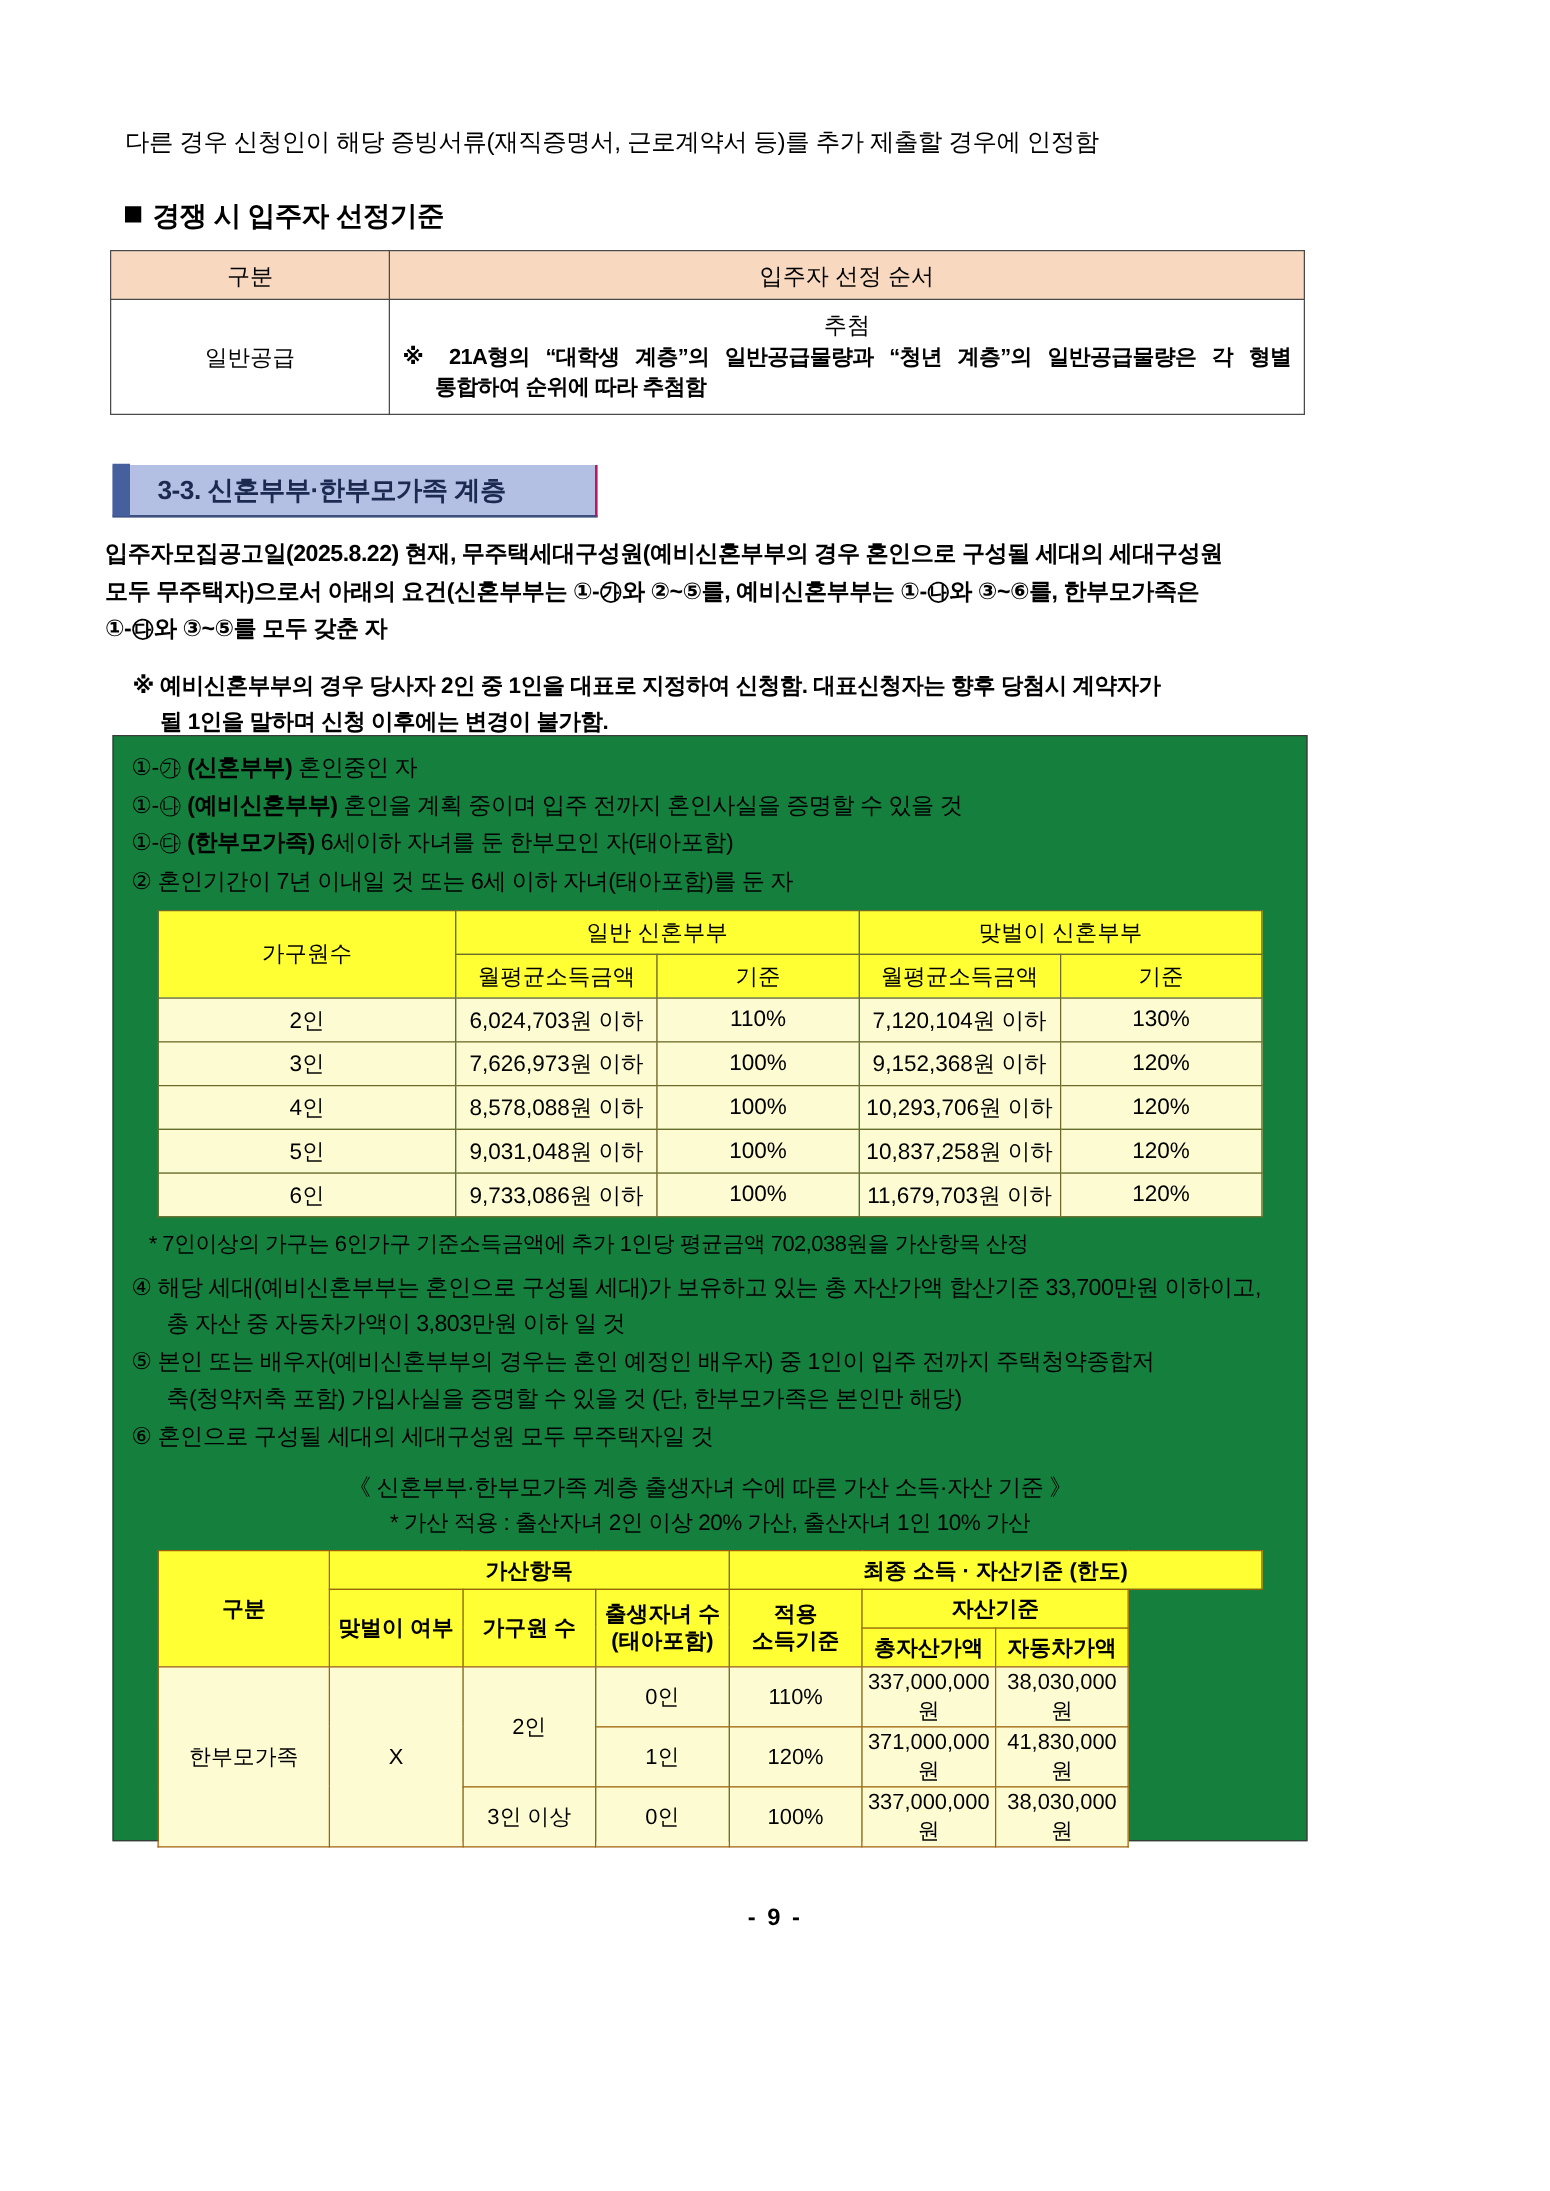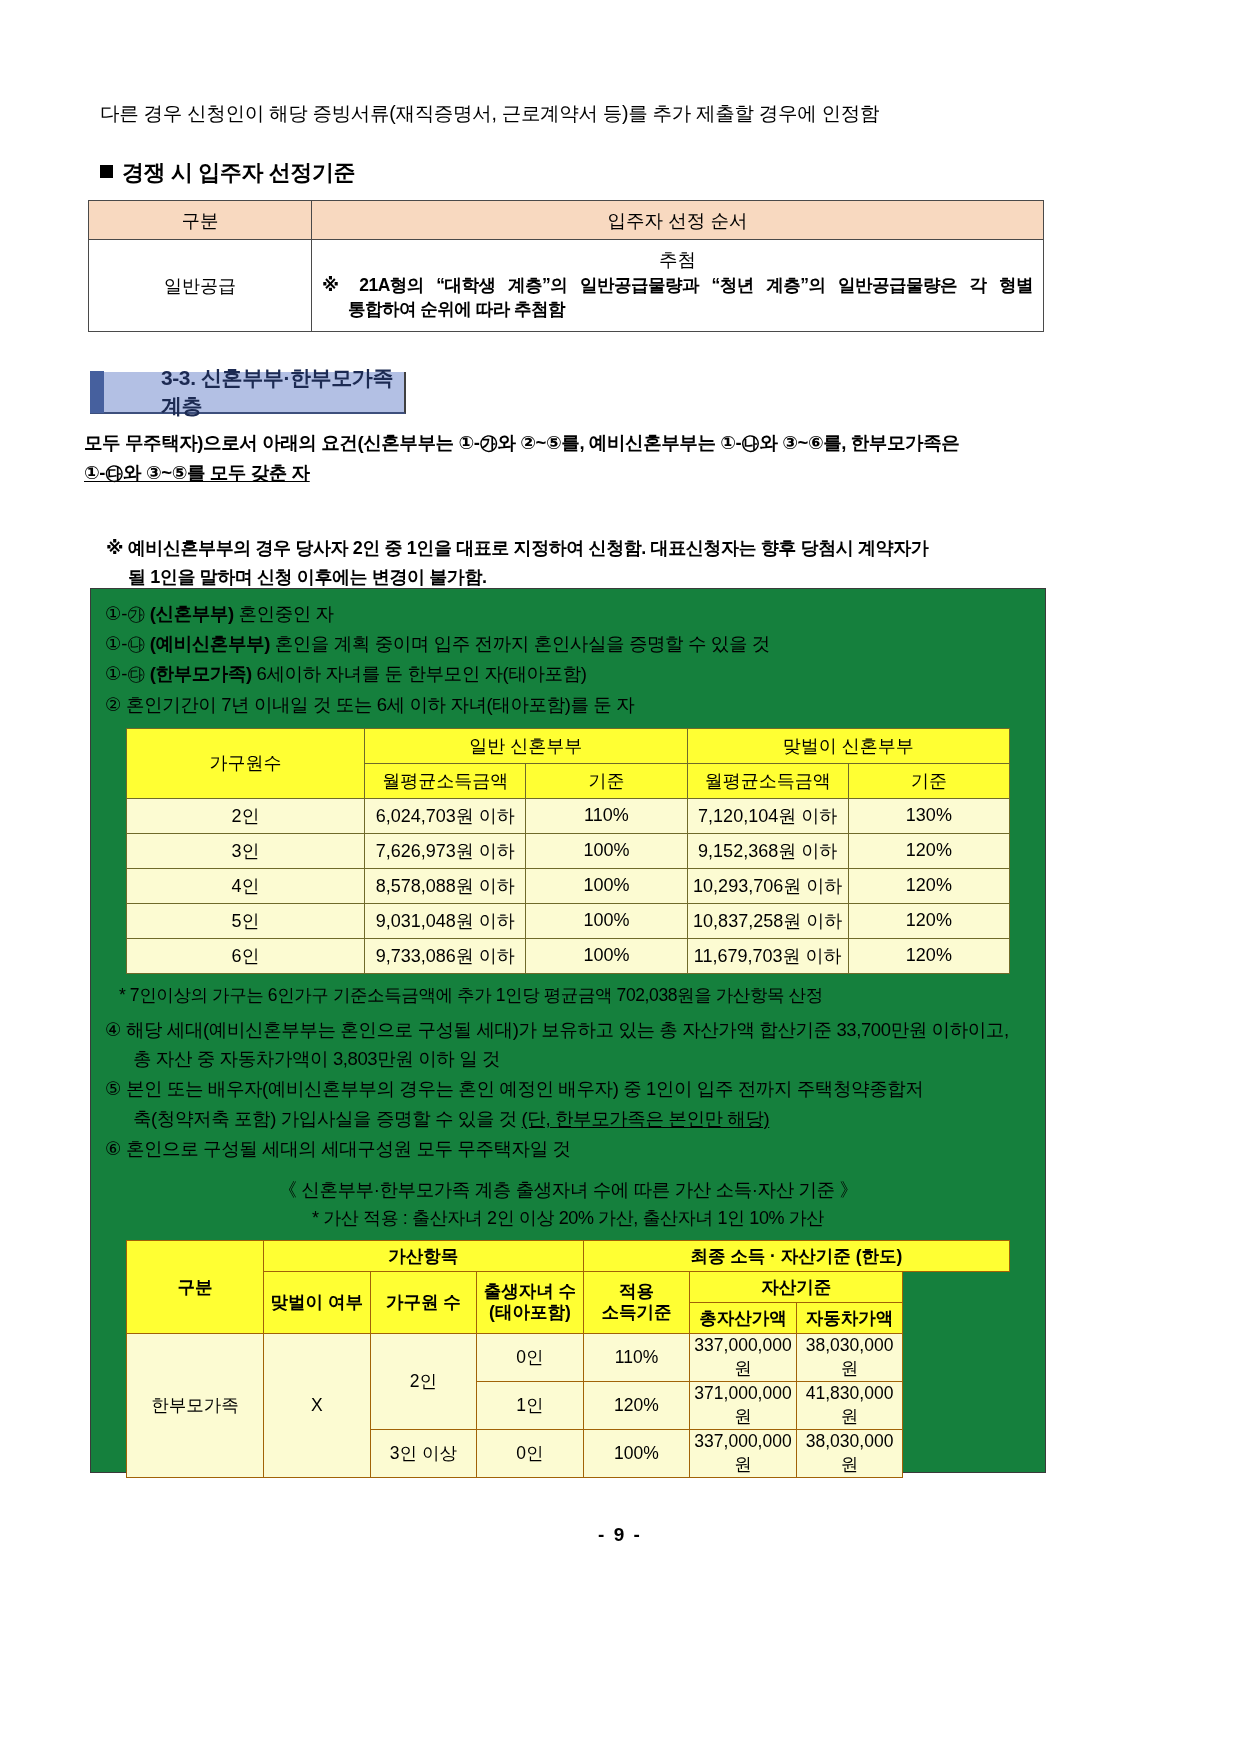--- a/index.html
+++ b/index.html
@@ -97,29 +97,28 @@
     display: block;
     padding-left: 26px;
     text-align-last: left;
   }
 
   
   .sec-banner {
     position: absolute;
     left: 90px;
     top: 372px;
-    width: 316px;
+    width: 388px;
     height: 42px;
     background: #b3c0e4;
-    border-right: 2px solid #404040;
+    border-right: 2px solid #be185d;
     border-bottom: 2px solid #3d4f7c;
     box-sizing: border-box;
     display: flex;
     align-items: center;
-    gap: 35px;
   }
   .sec-banner .bar {
     width: 14px;
     height: 42px;
     background: #46609e;
     flex: 0 0 14px;
   }
   .sec-banner .txt {
     padding-left: 22px;
     font-size: 21px;
@@ -136,21 +135,21 @@
     width: 960px;
     font-size: 18.5px;
     font-weight: bold;
     line-height: 1.62;
     letter-spacing: -0.4px;
   }
   .intro .ln {
     display: block;
     white-space: nowrap;
   }
-  .u { text-decoration: underline; text-underline-offset: 2px; }
+  .u { text-underline-offset: 2px; }
 
   .intro-note {
     position: absolute;
     left: 106px;
     top: 534px;
     width: 940px;
     font-size: 18px;
     font-weight: bold;
     line-height: 1.6;
     letter-spacing: -0.4px;
@@ -313,20 +312,21 @@
       </tr>
     </tbody>
   </table>
 
   <div class="sec-banner">
     <div class="bar"></div>
     <div class="txt">3-3. 신혼부부·한부모가족 계층</div>
   </div>
 
   <div class="intro">
+    <span class="ln"><span>입주자모집공고일(2025.8.22) 현재, 무주택세대구성원(예비신혼부부의 경우 혼인으로 구성될 세대의 세대구성원</span></span>
     <span class="ln"><span>모두 무주택자)으로서 아래의 요건(신혼부부는 ①-㉮와 ②~⑤를, 예비신혼부부는 ①-㉯와 ③~⑥를, 한부모가족은</span></span>
     <span class="ln"><span class="u">①-㉰와 ③~⑤를 모두 갖춘 자</span></span>
   </div>
 
   <div class="intro-note">
     <span class="ln">※ 예비신혼부부의 경우 당사자 2인 중 1인을 대표로 지정하여 신청함. 대표신청자는 향후 당첨시 계약자가</span>
     <span class="ln ln2">될 1인을 말하며 신청 이후에는 변경이 불가함.</span>
   </div>
 
   <div class="ybox">

